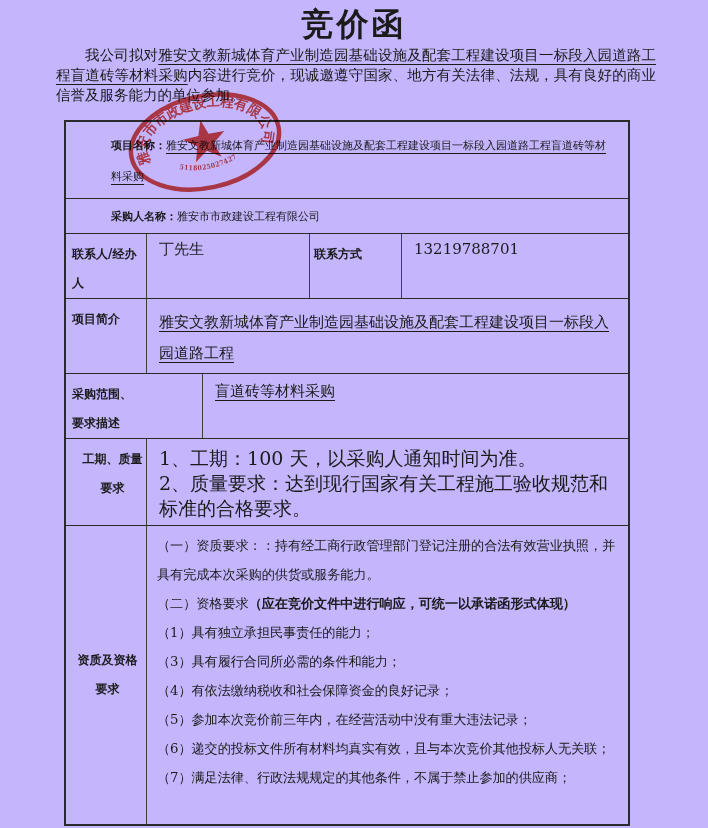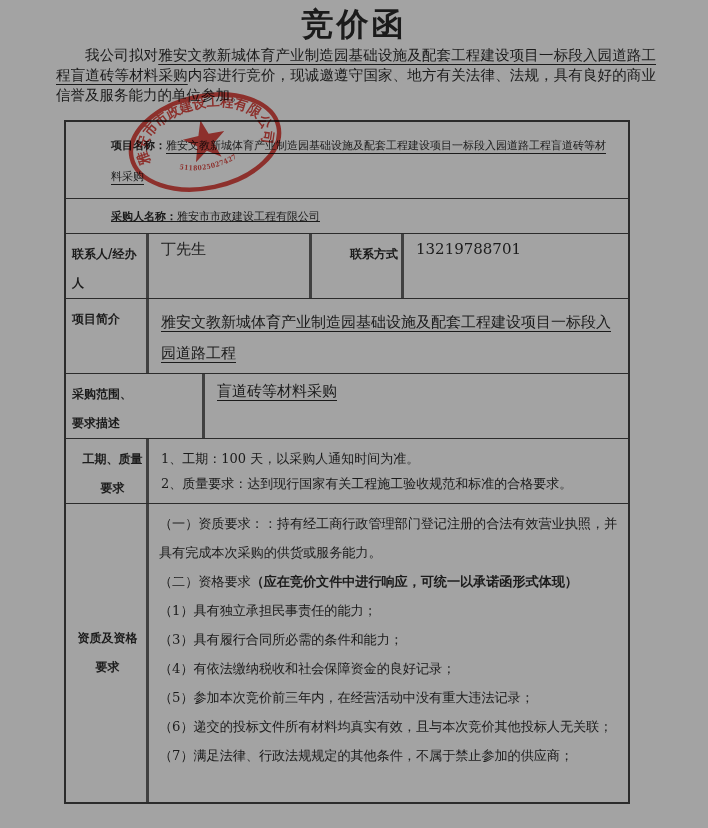--- a/index.html
+++ b/index.html
@@ -1,19 +1,19 @@
 <!DOCTYPE html>
 <html><head>
 <meta charset="utf-8">
 <style>
   html,body{margin:0;padding:0;}
   .page{
     position:relative;
     width:708px;height:828px;
-    background:#a3a3a3;
+    background:#c4b5fd;
     overflow:hidden;
     font-family:"DejaVu Serif","Liberation Serif",serif;
     color:#1b1b1b;
   }
   
   .doc-title{
     margin:4px 0 0 0;
     text-align:center;
     font-size:32px;
     font-weight:bold;
@@ -33,43 +33,43 @@
   .tbl{
     margin:15px 0 0 64px;
     width:566px;
     border:2px solid #2b2b2b;
     box-sizing:border-box;
     background:transparent;
   }
   .row{display:flex;border-top:1px solid #2b2b2b;}
   .row:first-child{border-top:none;}
   .cell{box-sizing:border-box;}
-  .cell + .cell{border-left:3px solid #404040;}
+  .cell + .cell{border-left:1px solid #404040;}
   .full{width:100%;padding:8px 12px 6px 12px;font-size:11px;line-height:31px;margin-left:33px;}
   .lbl{font-weight:bold;}
   .label-cell{
     flex:0 0 80px;width:80px;
     font-weight:bold;font-size:12px;line-height:29px;
     padding:6px 3px 0 6px;
   }
   .label-center{text-align:center;padding-left:16px;}
   .qual-label{display:flex;flex-direction:column;justify-content:center;text-align:center;padding-top:0;}
   .val-cell{flex:1;font-size:15px;padding:6px 6px 4px 12px;}
   .r1{min-height:63px;}
-  .r2{min-height:34px;text-decoration:underline;}
+  .r2{min-height:34px;}
   .r2 .full{line-height:20px;}
   .r3{min-height:58px;}
   .c-name{flex:0 0 163px;width:163px;}
-  .c-method{flex:0 0 92px;width:92px;padding-left:12px;text-align:right;}
+  .c-method{flex:0 0 92px;width:92px;padding-left:4px;}
   .r4{min-height:64px;}
   .r4 .val-cell{line-height:31px;padding-top:8px;}
   .r5{min-height:56px;gap:36px;}
   .r5 .val-cell{padding-top:8px;margin-left:20px;}
   .r6{min-height:57px;}
-  .r6 .val-cell{font-size:13px;line-height:25px;padding-top:7px;}
+  .r6 .val-cell{font-size:19px;line-height:25px;padding-top:7px;}
   .r7{min-height:298px;}
   .r7 .val-cell{font-size:13.2px;line-height:29px;padding:5px 4px 3px 10px;letter-spacing:-0.1px;}
   .b{font-weight:bold;}
   
   .seal{
     position:absolute;
     left:126px;top:91px;
     width:158px;height:102px;
     transform:rotate(-12deg);
     mix-blend-mode:multiply;

